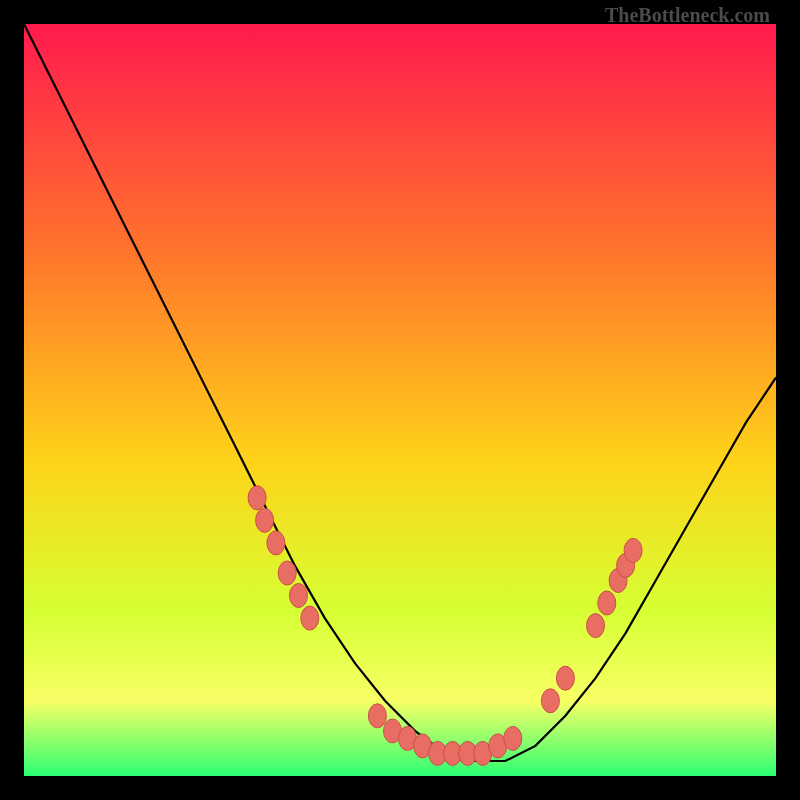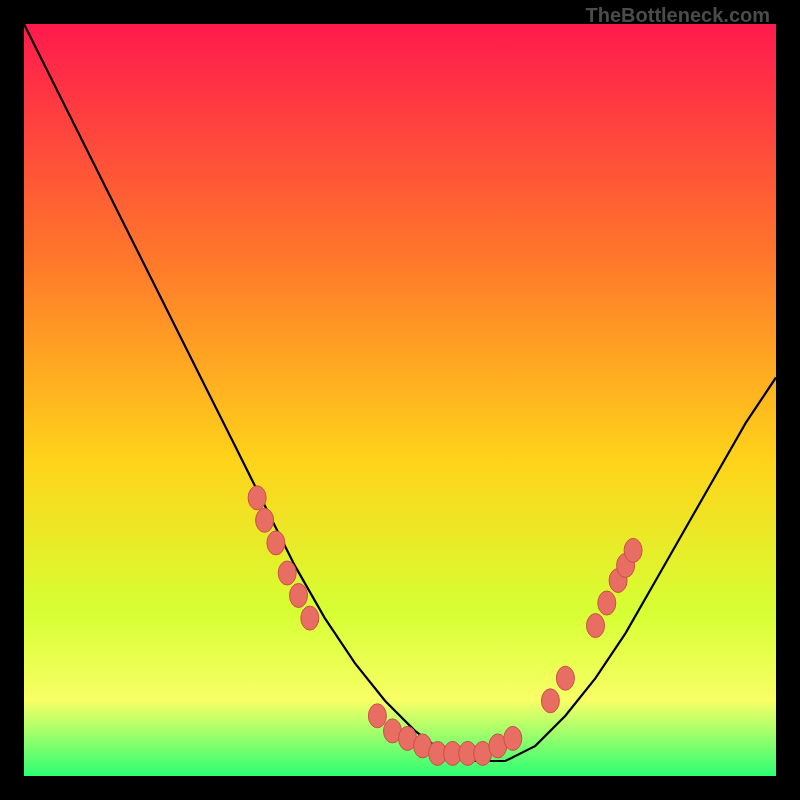--- a/index.html
+++ b/index.html
@@ -22,20 +22,21 @@
   .watermark {
     position: absolute;
     right: 30px;
     top: 4px;
     font-size: 20px;
     font-weight: 600;
     color: #4b4b4b;
     letter-spacing: 0px;
     pointer-events: none;
     user-select: none;
+    font-family: Liberation Serif, serif;
   }
   svg { display: block; }
 </style>
 </head>
 <body>
 
 <div class="frame">
   <svg id="plot-svg" width="752" height="752" viewBox="0 0 752 752">
     <defs>
       <linearGradient id="bg-grad" x1="0" y1="0" x2="0" y2="1">

